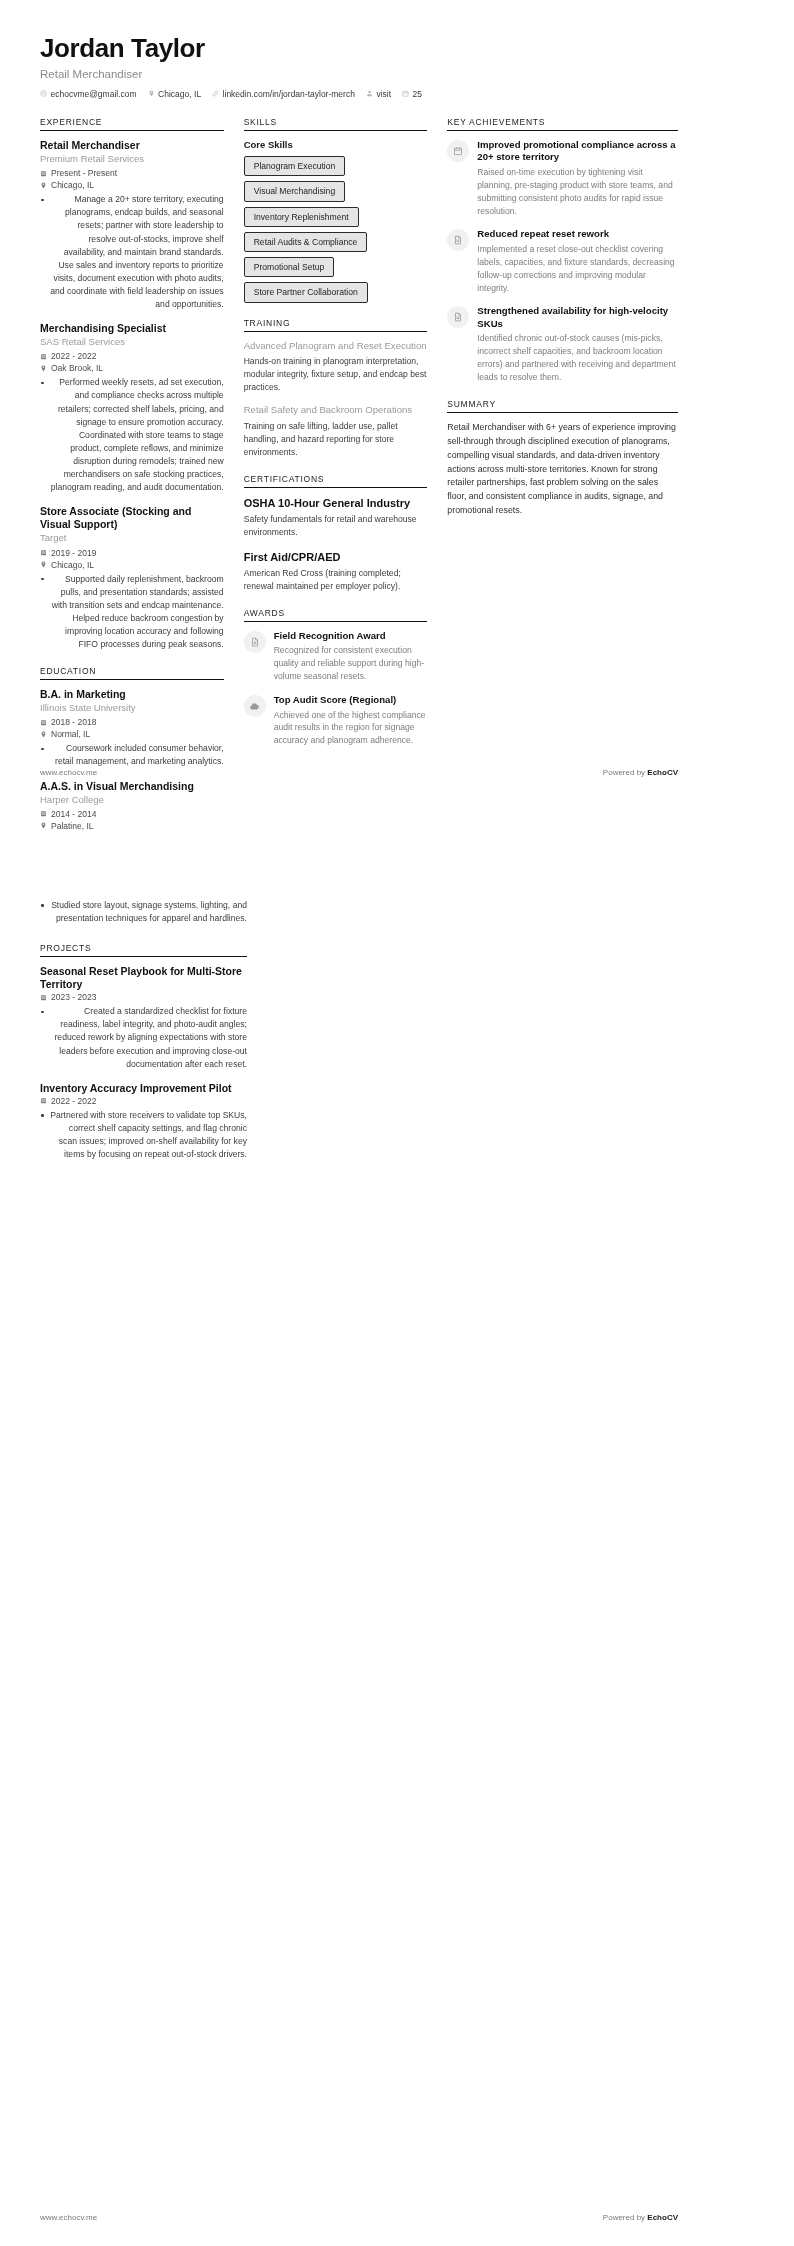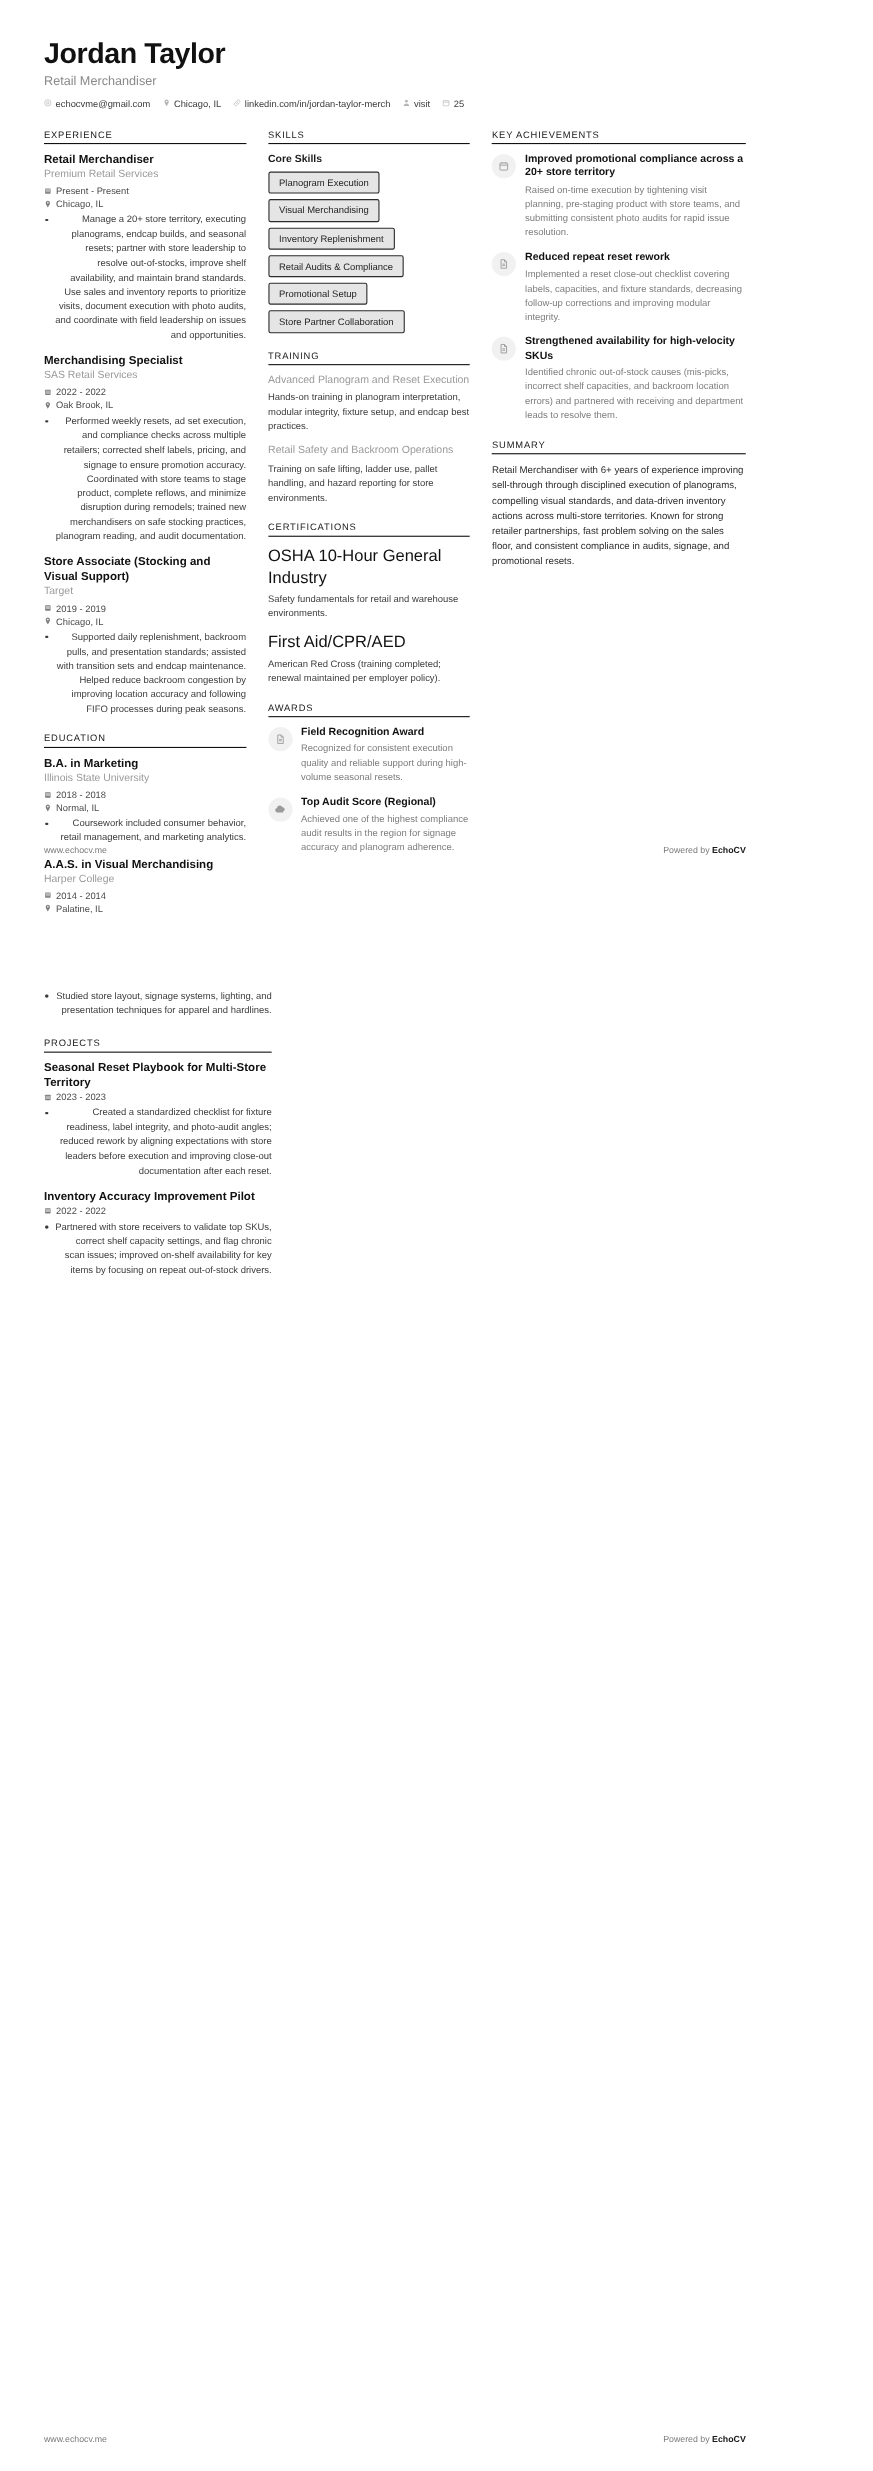--- a/index.html
+++ b/index.html
@@ -139,22 +139,22 @@
 
   
   .sub-entry { margin-bottom: 10px; }
   .sub-title-muted {
     font-size: 9.6px;
     color: #9a9a9a;
     line-height: 1.3;
     margin-bottom: 3px;
   }
   .sub-title-strong {
-    font-size: 15px;
-    font-weight: 400;
+    font-size: 11px;
+    font-weight: 700;
     color: #111111;
     line-height: 1.3;
     margin-bottom: 3px;
   }
   .sub-desc {
     font-size: 8.6px;
     line-height: 1.52;
     color: #3c3c3c;
   }
 

